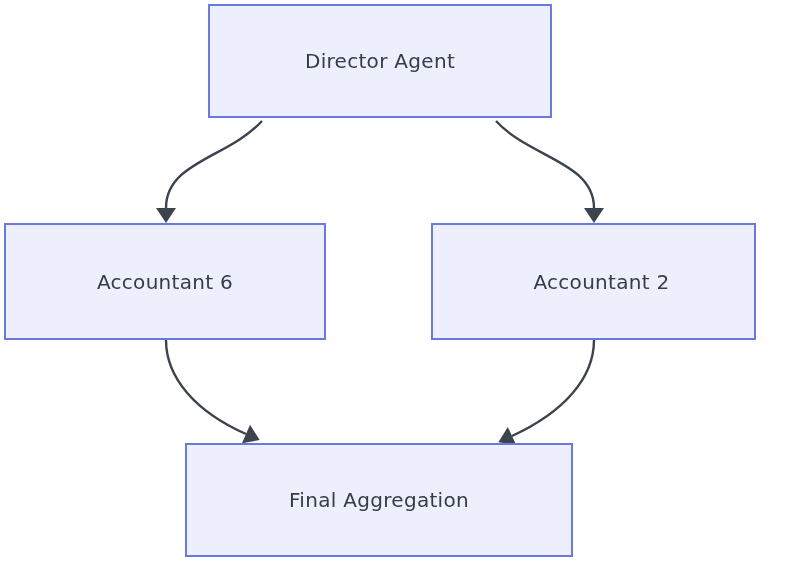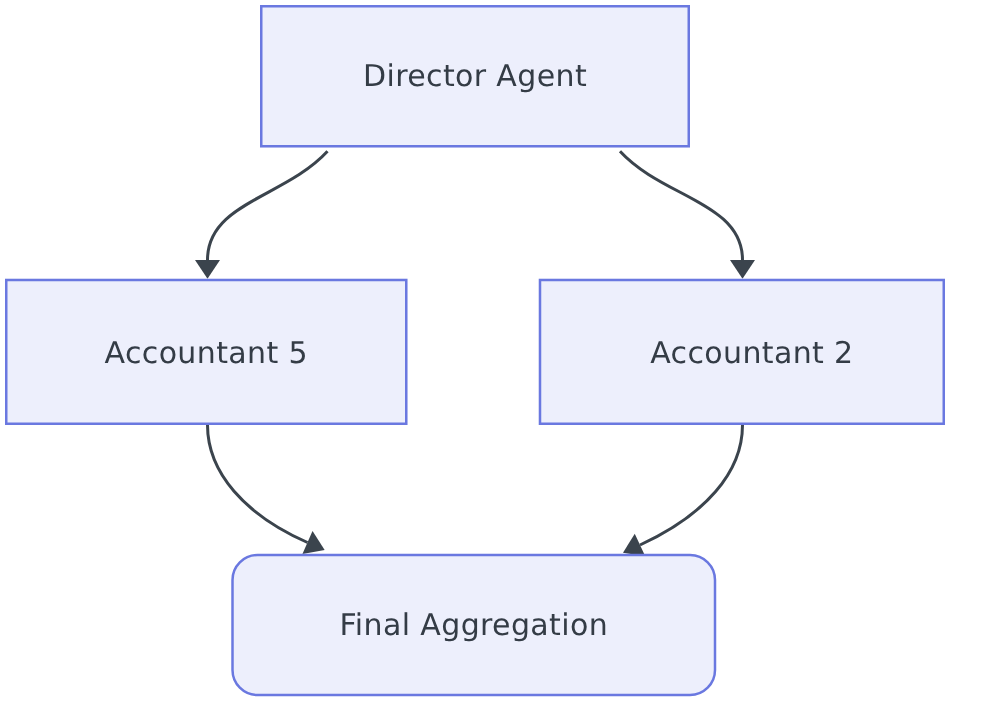--- a/index.html
+++ b/index.html
@@ -25,32 +25,32 @@
     fill: none;
     stroke: var(--edge-color, #3b444d);
     stroke-width: 2.4px;
   }
   .node {
     position: absolute;
     box-sizing: border-box;
     background: var(--node-fill, #edeffc);
     border: 2.5px solid var(--node-border, #6a78e0);
     color: var(--node-text, #343c46);
-    font-size: 24px;
+    font-size: 20px;
     letter-spacing: 0.3px;
     display: flex;
     align-items: center;
     justify-content: center;
     text-align: center;
     white-space: nowrap;
   }
   .node-director  { left: 208px; top:   4px; width: 344px; height: 114px; }
   .node-acct1     { left:   4px; top: 223px; width: 322px; height: 117px; }
   .node-acct2     { left: 431px; top: 223px; width: 325px; height: 117px; padding-left: 16px; }
-  .node-final     { left: 185px; top: 443px; width: 388px; height: 114px; border-radius: 21px; }
+  .node-final     { left: 185px; top: 443px; width: 388px; height: 114px; }
 </style>
 </head>
 <body>
 
 <div class="canvas">
 
   <svg class="edge-layer" viewBox="0 0 804 582" xmlns="http://www.w3.org/2000/svg">
     <defs>
       <marker id="arrowhead" markerUnits="userSpaceOnUse" markerWidth="16" markerHeight="21" refX="0" refY="10" orient="auto" style="overflow:visible">
         <path d="M0,0 L15,10 L0,20 Z" fill="#3b444d" class="arrowhead-fill"></path>
@@ -60,21 +60,21 @@
     <path class="edge" d="M496,121 C530,158 594,162 594,208" marker-end="url(#arrowhead)"></path>
     <path class="edge" d="M166,340 C166,378 196,412 246,434" marker-end="url(#arrowhead)"></path>
     <path class="edge" d="M594,340 C594,378 564,412 512,436" marker-end="url(#arrowhead)"></path>
   </svg>
 
   <div class="node node-director">
     <span>Director Agent</span>
   </div>
 
   <div class="node node-acct1">
-    <span>Accountant 5</span>
+    <span>Accountant 6</span>
   </div>
 
   <div class="node node-acct2">
     <span>Accountant 2</span>
   </div>
 
   <div class="node node-final">
     <span>Final Aggregation</span>
   </div>
 

